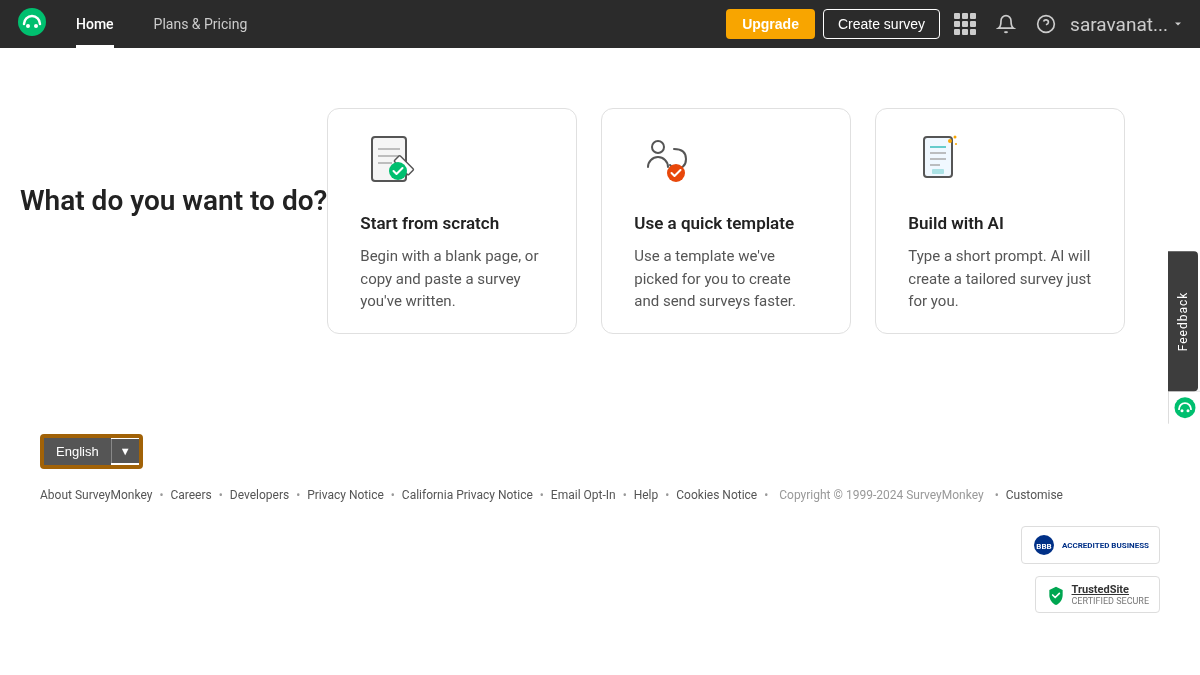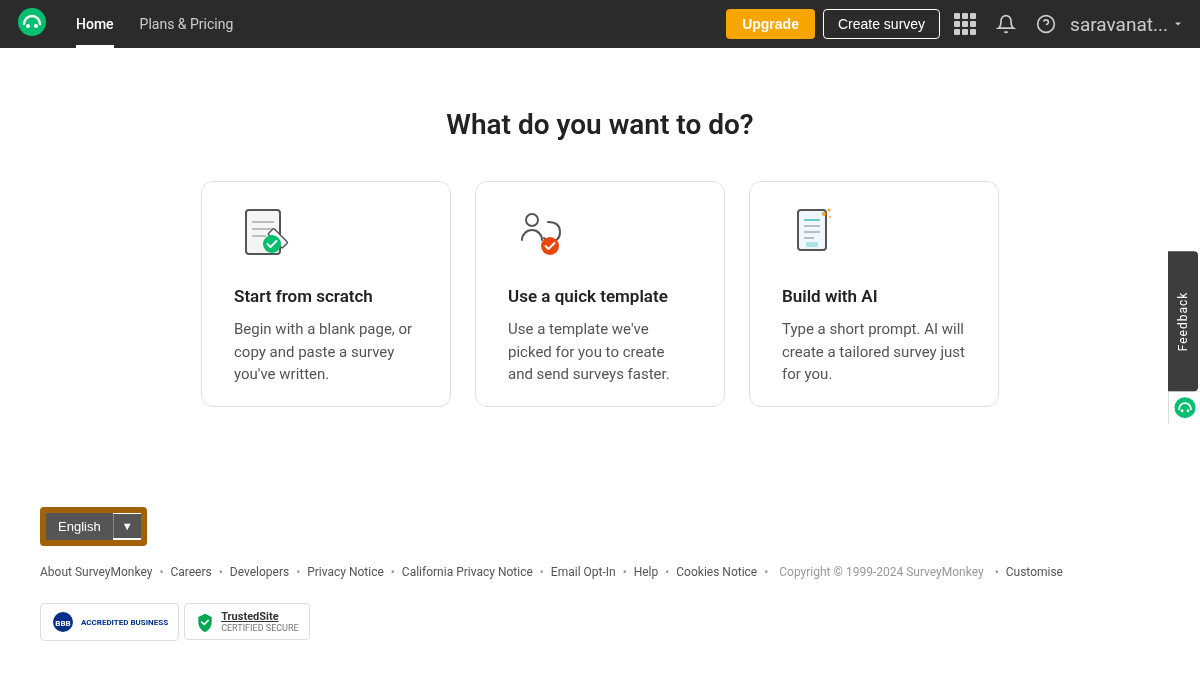--- a/index.html
+++ b/index.html
@@ -10,21 +10,21 @@
       background: #2b2b2b;
       height: 48px;
       display: flex;
       align-items: center;
       padding: 0 16px;
       position: relative;
     }
     .navbar-nav {
       display: flex;
       align-items: center;
-      gap: 2px;
+      gap: 16px;
       flex: 1;
     }
     .nav-item {
       color: #ccc;
       font-size: 14px;
       padding: 0 12px;
       height: 48px;
       display: flex;
       align-items: center;
       cursor: pointer;
@@ -83,21 +83,21 @@
       font-size: 19px;
       cursor: pointer;
       display: flex;
       align-items: center;
       gap: 4px;
     }
 
     
     .main-content {
       display: flex;
-      flex-direction: column;
+      flex-direction: row;
       align-items: center;
       padding: 60px 20px 40px;
     }
     .page-title {
       font-size: 28px;
       font-weight: 600;
       color: #222;
       margin-bottom: 40px;
     }
     .cards-container {
@@ -134,21 +134,21 @@
 
     
     .footer {
       margin-top: 60px;
       padding: 0 40px 20px;
       width: 100%;
     }
     .language-selector {
       display: inline-flex;
       align-items: center;
-      border: 6px solid #a16207;
+      border: 4px solid #a16207;
       border-radius: 4px;
       overflow: hidden;
       margin-bottom: 16px;
     }
     .language-btn {
       background: #555;
       color: #fff;
       border: none;
       padding: 6px 12px;
       font-size: 13px;
@@ -169,22 +169,23 @@
       margin-bottom: 20px;
       line-height: 1.8;
     }
     .footer-links a {
       color: #555;
       text-decoration: none;
     }
     .footer-links span { margin: 0 4px; color: #999; }
     .footer-badges {
       display: flex;
-      gap: 5px;
-      align-items: flex-start;
+      gap: 12px;
+      align-items: flex-end;
+      flex-direction: column;
     }
     .bbb-badge, .trusted-badge {
       border: 1px solid #ddd;
       border-radius: 4px;
       padding: 6px 10px;
       font-size: 11px;
       display: flex;
       align-items: center;
       gap: 6px;
       color: #333;

